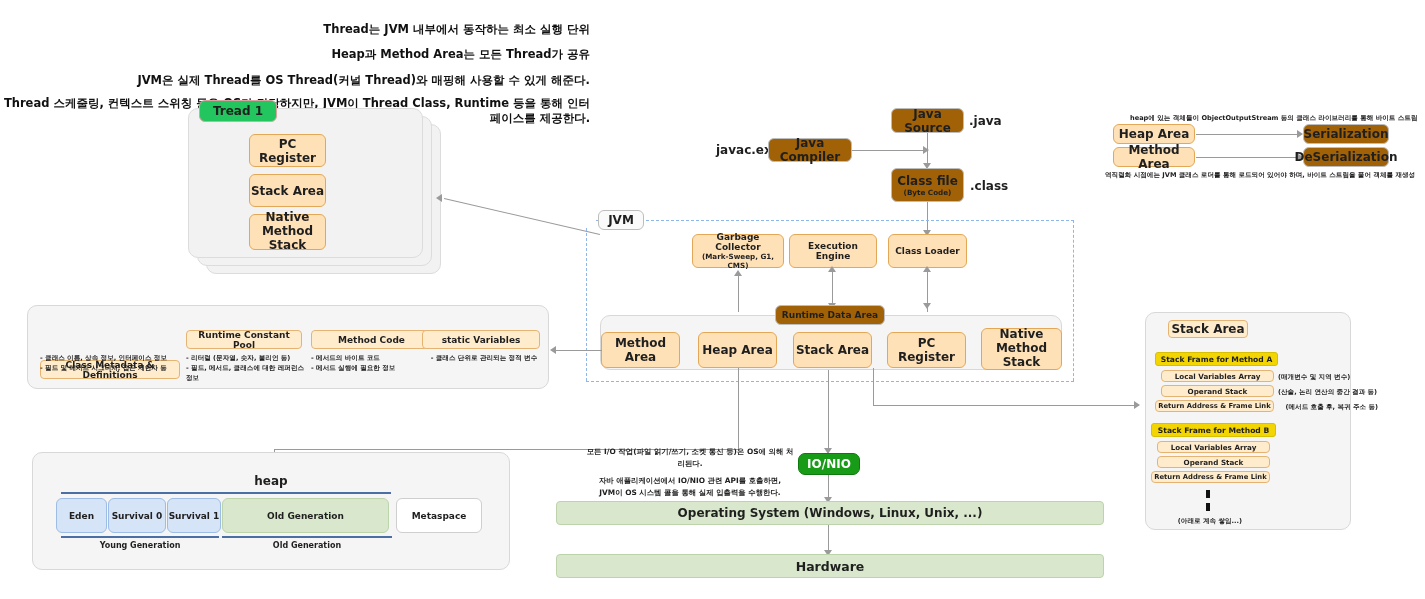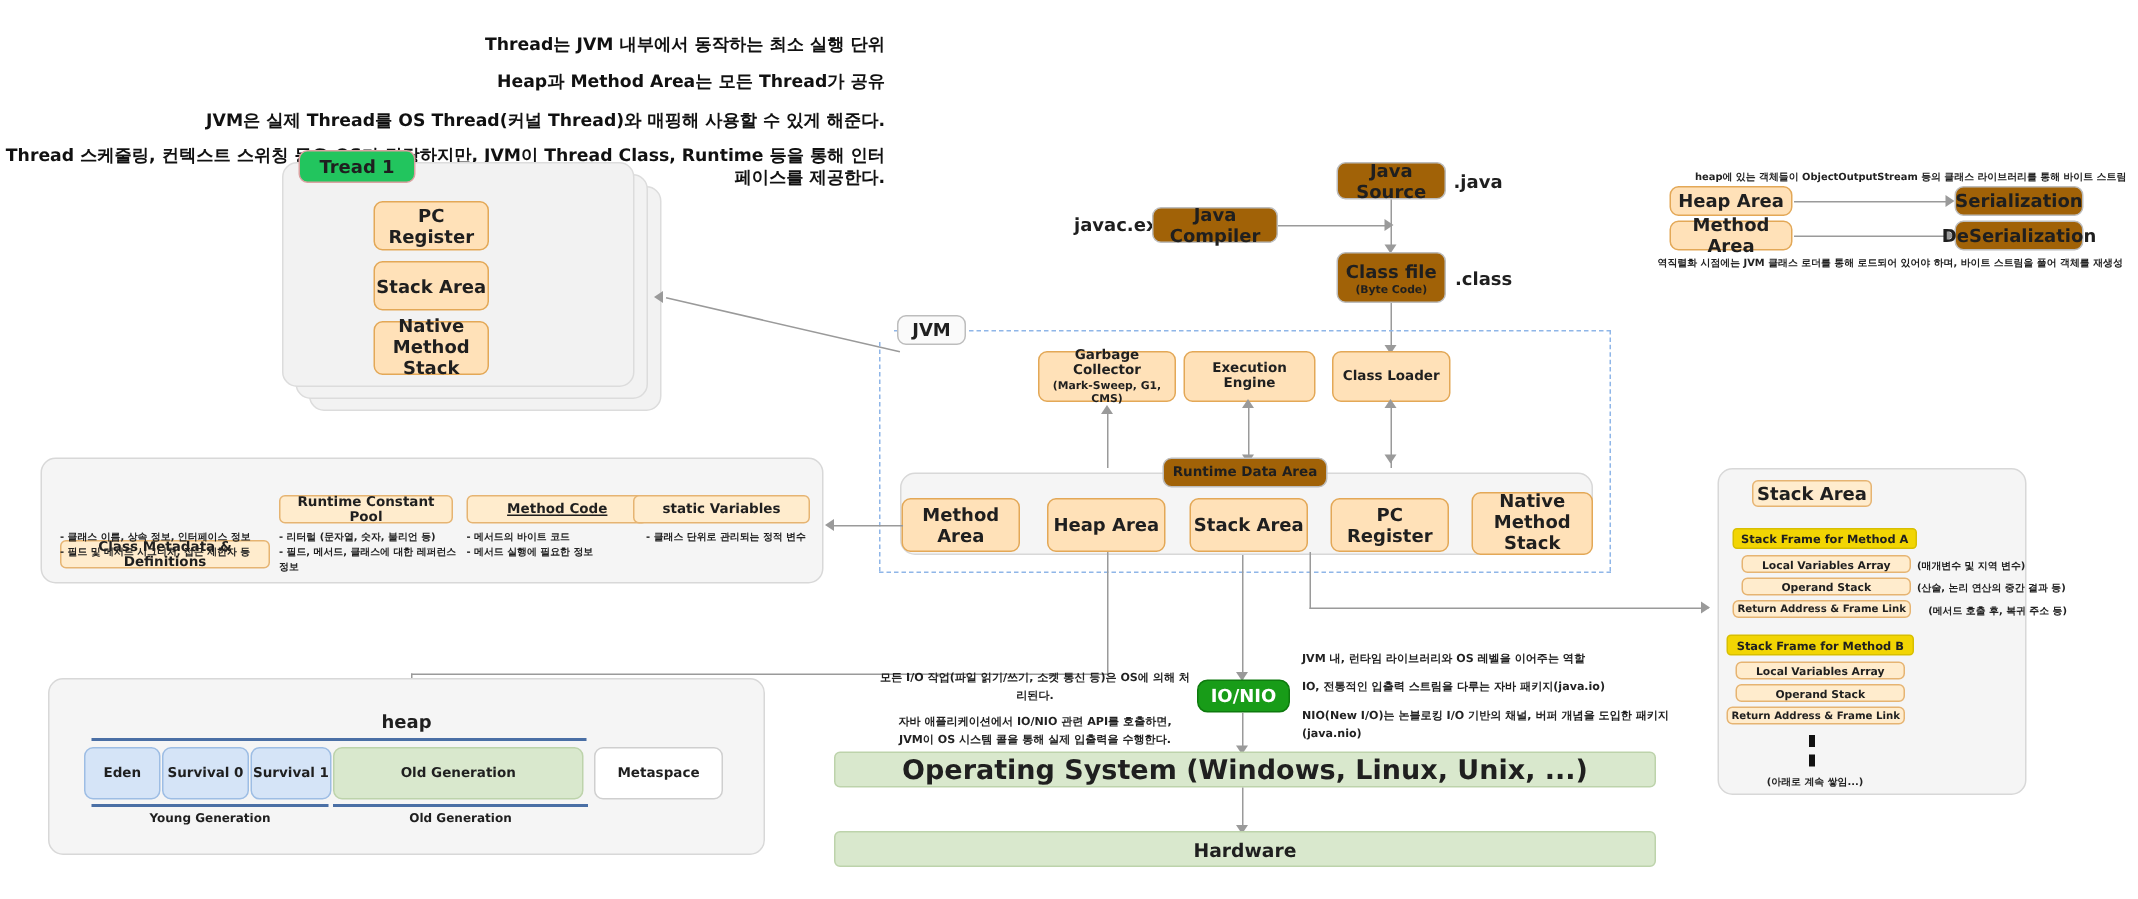--- a/index.html
+++ b/index.html
@@ -143,21 +143,21 @@
     <div>- 클래스 이름, 상속 정보, 인터페이스 정보</div>
     <div>- 필드 및 메서드 시그니처, 접근 제한자 등</div>
   </div>
 
   <div class="abs orange-lt ctr lbl-sm" style="left:186px;top:330px;width:116px;height:19px;">Runtime Constant Pool</div>
   <div class="abs cap" style="left:186px;top:353px;width:122px;">
     <div>- 리터럴 (문자열, 숫자, 불리언 등)</div>
     <div>- 필드, 메서드, 클래스에 대한 레퍼런스 정보</div>
   </div>
 
-  <div class="abs orange-lt ctr lbl-sm" style="left:311px;top:330px;width:121px;height:19px;text-decoration:underline;">Method Code</div>
+  <div class="abs orange-lt ctr lbl-sm" style="left:311px;top:330px;width:121px;height:19px;">Method Code</div>
   <div class="abs cap" style="left:311px;top:353px;width:106px;">
     <div>- 메서드의 바이트 코드</div>
     <div>- 메서드 실행에 필요한 정보</div>
   </div>
 
   <div class="abs orange-lt ctr lbl-sm" style="left:422px;top:330px;width:118px;height:19px;">static Variables</div>
   <div class="abs cap" style="left:422px;top:353px;width:124px;text-align:center;">
     <div>- 클래스 단위로 관리되는 정적 변수</div>
   </div>
 
@@ -177,30 +177,25 @@
   <div class="abs ctr lbl-xs" style="left:222px;top:539px;width:170px;height:12px;font-size:8px;">Old Generation</div>
 
   <div class="abs cap8" style="left:585px;top:446px;width:210px;text-align:center;">
     <div>모든 I/O 작업(파일 읽기/쓰기, 소켓 통신 등)은 OS에 의해 처리된다.</div>
     <div style="margin-top:5px;">자바 애플리케이션에서 IO/NIO 관련 API를 호출하면,</div>
     <div>JVM이 OS 시스템 콜을 통해 실제 입출력을 수행한다.</div>
   </div>
 
   <div class="abs green-dark ctr" style="left:798px;top:453px;width:62px;height:22px;font-size:12px;font-weight:700;color:#fff;">IO/NIO</div>
 
-  <div class="abs cap8" style="left:868px;top:433px;width:250px;">
-    <div>JVM 내, 런타임 라이브러리와 OS 레벨을 이어주는 역할</div>
-    <div style="margin-top:7px;">IO, 전통적인 입출력 스트림을 다루는 자바 패키지(java.io)</div>
-    <div style="margin-top:7px;">NIO(New I/O)는 논블로킹 I/O 기반의 채널, 버퍼 개념을 도입한 패키지 (java.nio)</div>
-  </div>
 
   <div class="ln vl" style="left:828px;top:475px;height:26px;"></div>
   <div class="arw arw-d" style="left:824px;top:497px;"></div>
 
-  <div class="abs green ctr lbl" style="left:556px;top:501px;width:548px;height:24px;font-size:18px;">Operating System (Windows, Linux, Unix, ...)</div>
+  <div class="abs green ctr lbl" style="left:556px;top:501px;width:548px;height:24px;font-size:12px;">Operating System (Windows, Linux, Unix, ...)</div>
 
   <div class="ln vl" style="left:828px;top:525px;height:30px;"></div>
   <div class="arw arw-d" style="left:824px;top:550px;"></div>
 
   <div class="abs green ctr lbl" style="left:556px;top:554px;width:548px;height:24px;font-size:12.5px;">Hardware</div>
 
   <div class="abs cap" style="left:1130px;top:113px;width:290px;">heap에 있는 객체들이 ObjectOutputStream 등의 클래스 라이브러리를 통해 바이트 스트림으로 변환</div>
 
   <div class="abs orange ctr lbl" style="left:1113px;top:124px;width:82px;height:20px;">Heap Area</div>
   <div class="ln hl" style="left:1196px;top:134px;width:103px;"></div>

